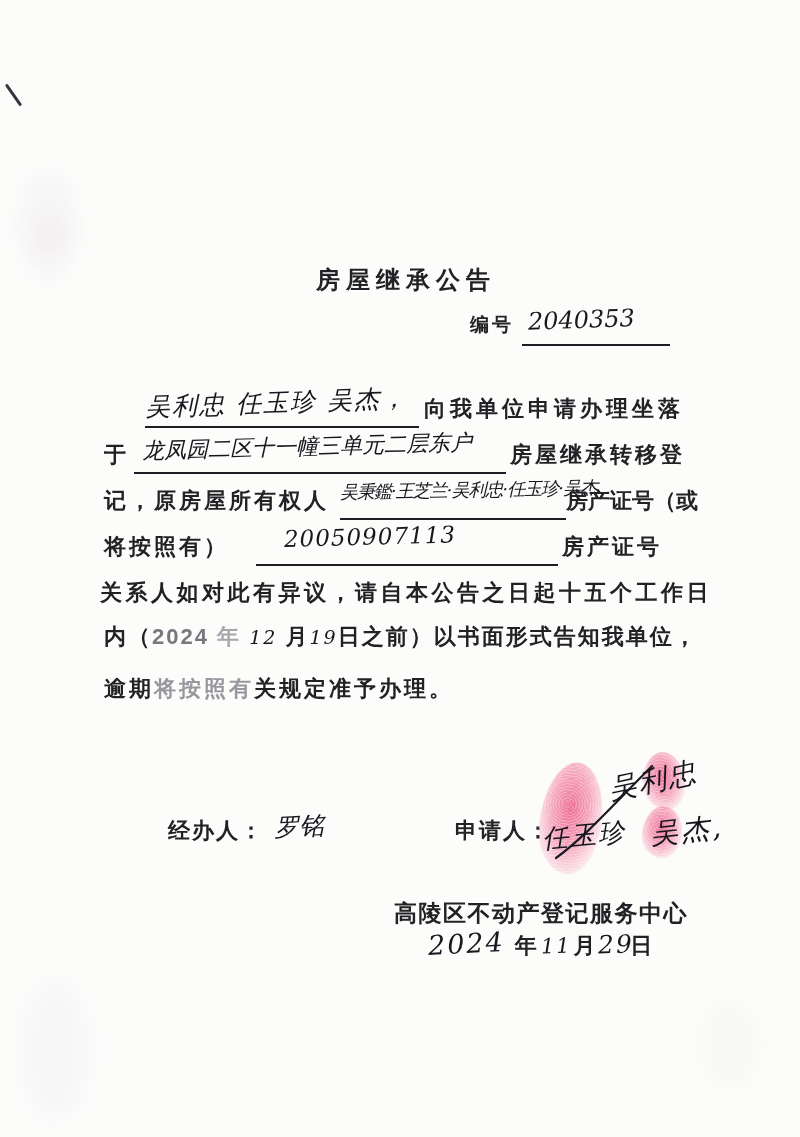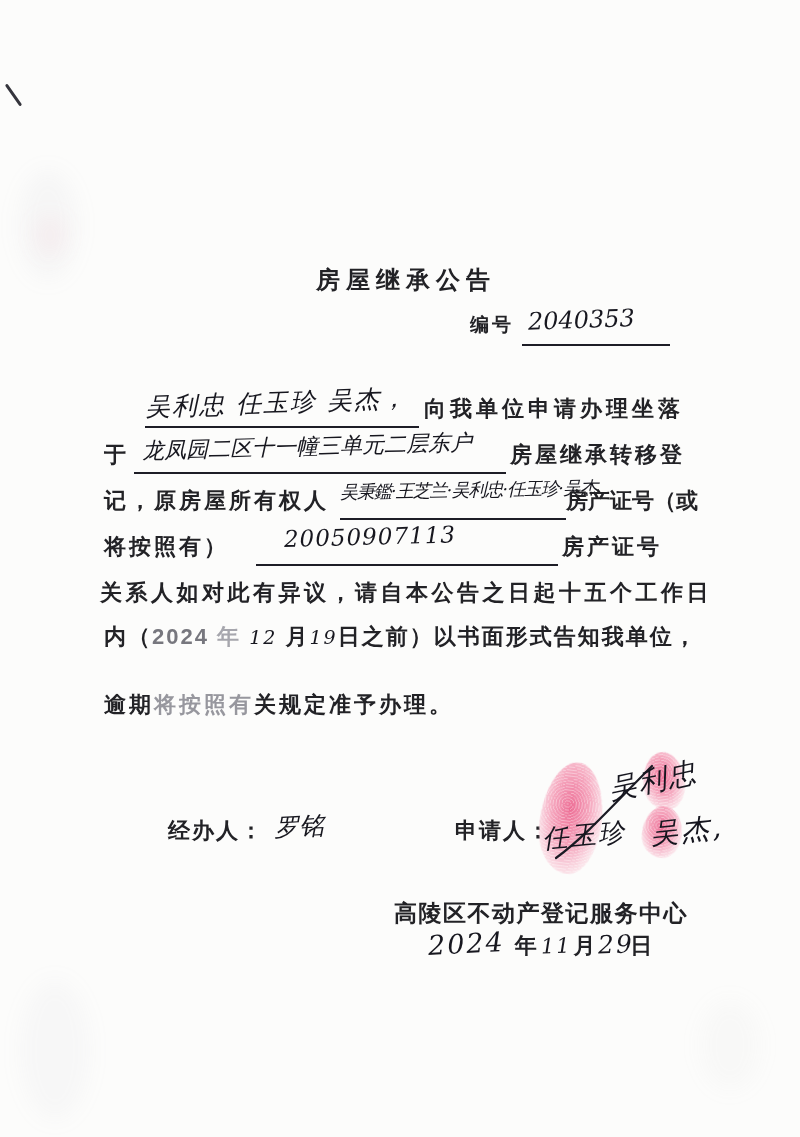--- a/index.html
+++ b/index.html
@@ -63,21 +63,21 @@
   .l4-line .hand{font-size:23px;display:inline-block;padding-left:28px;transform:rotate(-1.5deg);letter-spacing:1px;}
   .l4-print{left:562px;top:532px;letter-spacing:3px;}
 
   .l5{left:100px;top:578px;letter-spacing:3.5px;}
 
   .l6{left:104px;top:622px;letter-spacing:2px;white-space:nowrap;}
   .l6 .stamp-faint{color:#77777e;font-weight:700;}
   .l6 .stamp-fainter{color:#a6a6ad;font-weight:700;}
   .l6 .hand{font-size:19px;font-weight:400;}
 
-  .l7{left:104px;top:690px;letter-spacing:3px;}
+  .l7{left:104px;top:674px;letter-spacing:3px;}
   .l7 .faded{color:#97979e;}
 
   .handler-label{left:168px;top:816px;font-size:22px;letter-spacing:2px;}
   .handler-sig{left:274px;top:810px;font-size:25px;transform:rotate(-3deg);}
 
   .applicant-label{left:455px;top:816px;font-size:22px;letter-spacing:2px;}
 
   .fingerprint{
     position:absolute;pointer-events:none;
     border-radius:52% 48% 46% 54% / 58% 52% 48% 42%;

